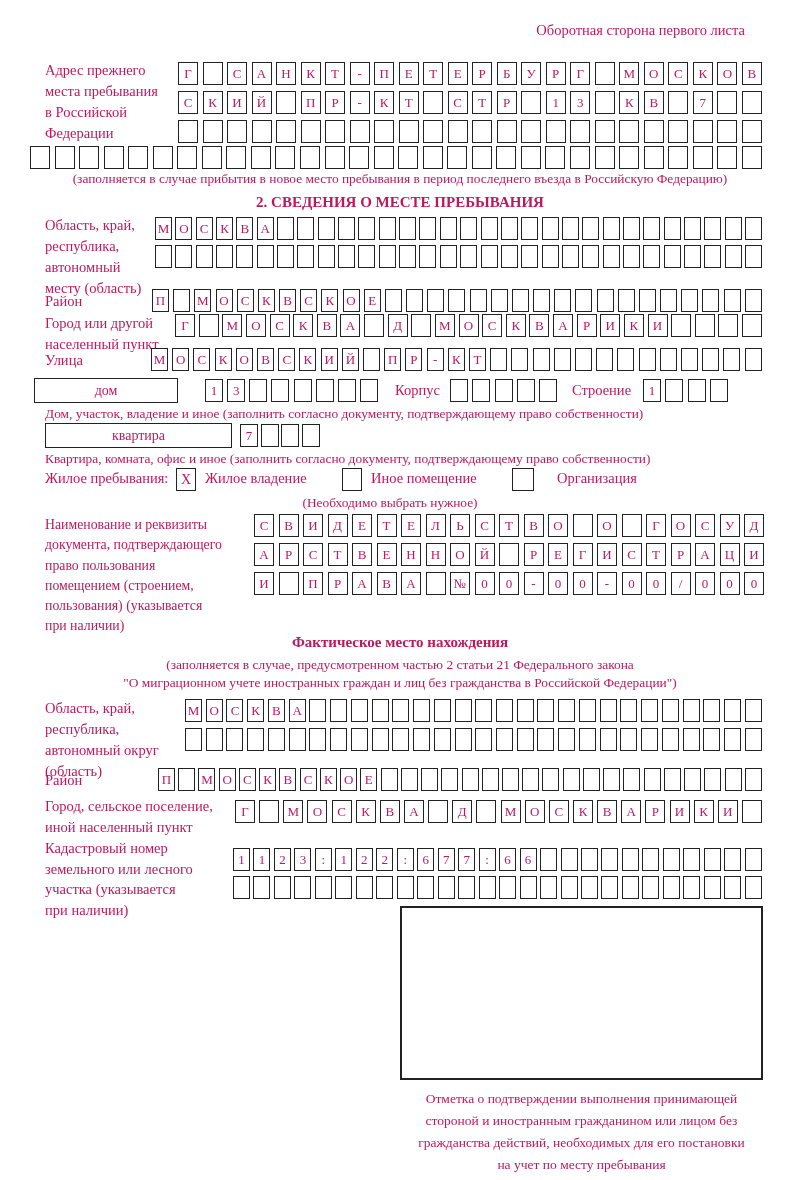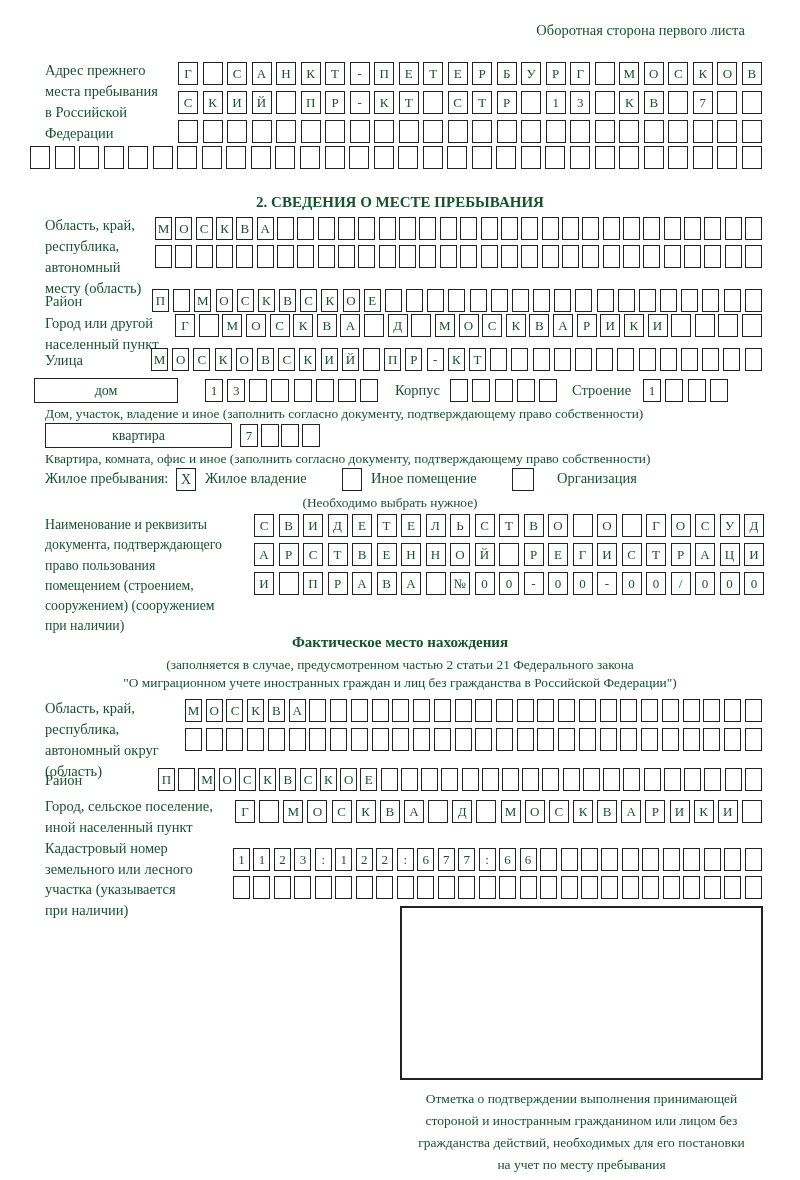--- a/index.html
+++ b/index.html
@@ -1,18 +1,18 @@
 <!DOCTYPE html>
 <html><head>
 <meta charset="utf-8">
 <style>
   html,body{margin:0;padding:0;background:#ffffff;}
   .page{
     position:relative;width:800px;height:1180px;background:#ffffff;
-    font-family:"Liberation Serif","DejaVu Serif",serif;color:#14532d;overflow:hidden;
+    font-family:"Liberation Serif","DejaVu Serif",serif;color:#be185d;overflow:hidden;
   }
   .abs{position:absolute;}
   .lbl{font-size:14.5px;line-height:21px;}
   .lbl-tight{font-size:14.5px;line-height:20.5px;}
   .cap{font-size:13.4px;}
   .note{font-size:13.4px;text-align:center;}
   .title{font-size:15px;font-weight:bold;text-align:center;}
   .cells{display:flex;justify-content:space-between;align-items:flex-start;}
   .cell{
     box-sizing:border-box;border:1.5px solid #222;height:23px;
@@ -151,20 +151,21 @@
       <div class="cell">&nbsp;</div>
       <div class="cell">&nbsp;</div>
       <div class="cell">&nbsp;</div>
       <div class="cell">&nbsp;</div>
       <div class="cell">&nbsp;</div>
       <div class="cell">&nbsp;</div>
       <div class="cell">&nbsp;</div>
       <div class="cell">&nbsp;</div>
       <div class="cell">&nbsp;</div>
     </div>
+  <div class="abs note" style="left:0;top:171px;width:800px">(заполняется в случае прибытия в новое место пребывания в период последнего въезда в Российскую Федерацию)</div>
 
   <div class="abs title" style="left:0;top:194px;width:800px">2. СВЕДЕНИЯ О МЕСТЕ ПРЕБЫВАНИЯ</div>
 
   <div class="abs lbl" style="left:45px;top:215px;width:130px">
       <div>Область, край,</div>
       <div>республика,</div>
       <div>автономный</div>
       <div>месту (область)</div>
     </div>
   <div class="abs cells cells-sm" style="left:155px;top:217px;width:607px">
@@ -374,21 +375,21 @@
   <div class="abs opt-label" style="left:371px;top:470px">Иное помещение</div>
   <div class="abs checkbox" style="left:512px;top:468px;width:22px"></div>
   <div class="abs opt-label" style="left:557px;top:470px">Организация</div>
   <div class="abs note" style="left:180px;top:495px;width:420px">(Необходимо выбрать нужное)</div>
 
   <div class="abs" style="left:45px;top:515px;width:205px;font-size:13.8px;line-height:20.3px">
       <div>Наименование и реквизиты</div>
       <div>документа, подтверждающего</div>
       <div>право пользования</div>
       <div>помещением (строением,</div>
-      <div>сооружением) (сооружением</div>
+      <div>пользования) (указывается</div>
       <div>при наличии)</div>
     </div>
   <div class="abs cells cells-lg" style="left:254px;top:514px;width:510px">
       <div class="cell">С</div>
       <div class="cell">В</div>
       <div class="cell">И</div>
       <div class="cell">Д</div>
       <div class="cell">Е</div>
       <div class="cell">Т</div>
       <div class="cell">Е</div>

